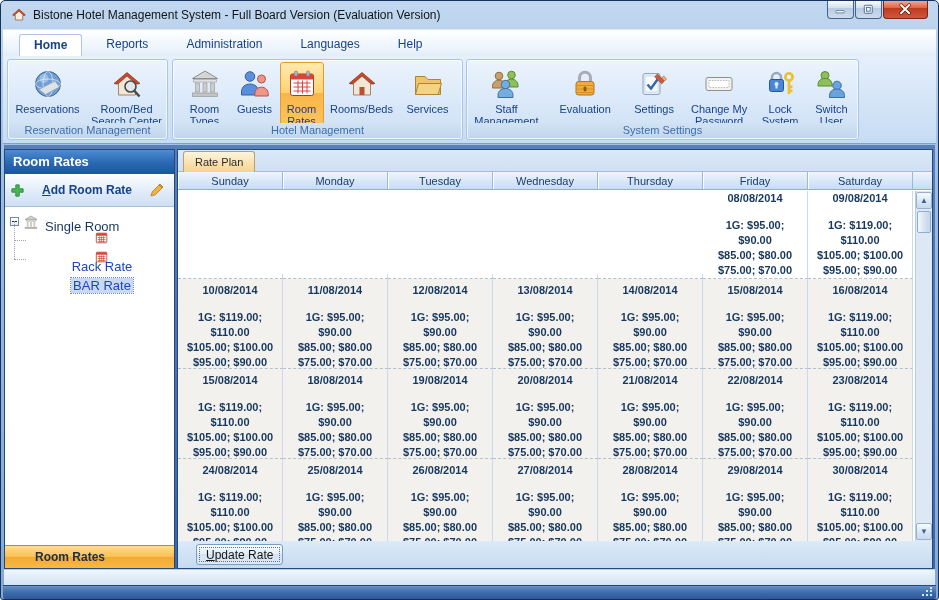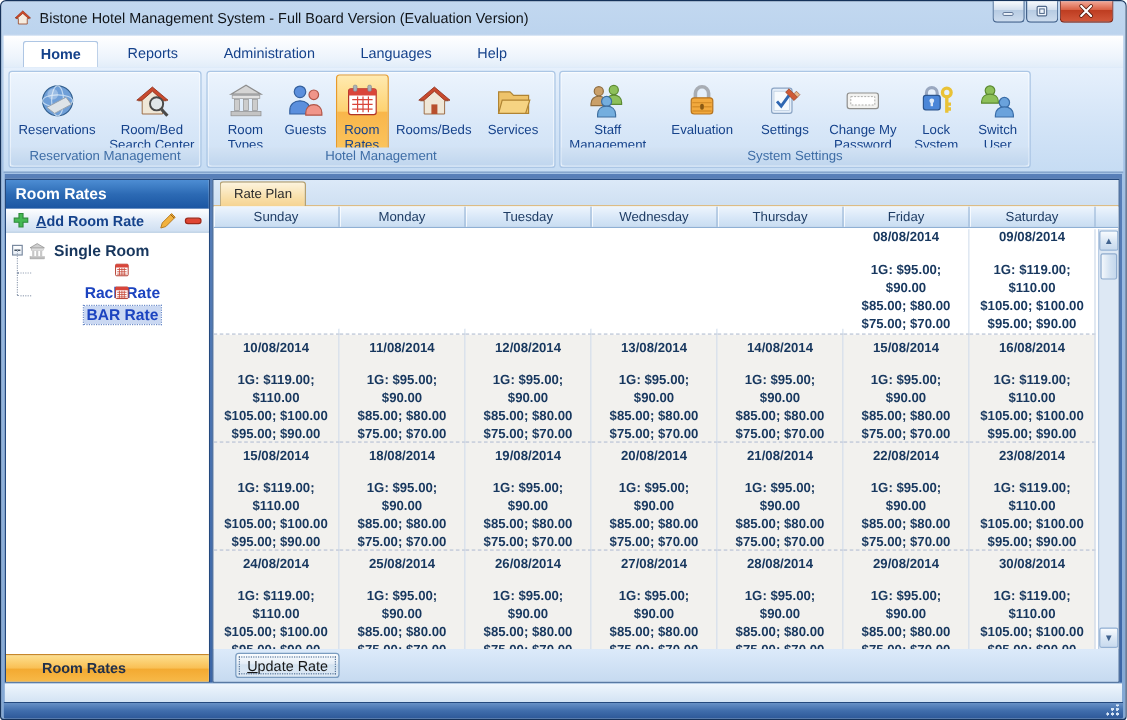--- a/index.html
+++ b/index.html
@@ -52,30 +52,30 @@
   .group:nth-child(3) .rbtn:nth-child(6){ width:50px; }
 
   
   .workspace { position:absolute; top:144px; left:3px; right:3px; height:424px; background:linear-gradient(#587fb8,#3c66a6); }
 
   
   .sidebar { position:absolute; left:3px; top:148px; width:171px; height:420px; border:1px solid #24497e;
              background:#fff; display:flex; flex-direction:column; }
   .sb-header { height:24px; background:linear-gradient(#4d8dd3,#2c6ab4 50%,#1a55a2); color:#fff; font-weight:bold;
                font-size:13px; line-height:24px; padding-left:8px; }
-  .sb-addrow { height:20px; background:linear-gradient(#fdfeff,#dfeaf7 60%,#cfdff2); border-bottom:1px solid #a5c0dd;
-               display:flex; align-items:center; padding:0 5px; gap:5px; }
+  .sb-addrow { height:33px; background:linear-gradient(#fdfeff,#dfeaf7 60%,#cfdff2); border-bottom:1px solid #a5c0dd;
+               display:flex; align-items:center; padding:0 5px; gap:17px; }
   .sb-add-label { color:#15428b; font-weight:bold; font-size:12px; flex:1; white-space:nowrap; cursor:default; }
   .sb-tree { flex:1; background:#fff; padding-top:5px; overflow:hidden; }
   .tree-row { height:19px; display:flex; align-items:center; gap:4px; padding-left:5px; position:relative; }
   .tree-row.child { padding-left:25px;flex-direction:column; }
   .tree-row.child::before { content:""; position:absolute; left:9px; top:-10px; bottom:9px; border-left:1px dotted #98a4b6; }
   .tree-row.child::after  { content:""; position:absolute; left:9px; width:12px; top:9px; border-top:1px dotted #98a4b6; }
   .tree-row.child.last::before { bottom:auto; height:19px; }
-  .tree-label { font-size:13px; font-weight:bold; color:#17365d; white-space:nowrap; padding:0 2px; cursor:default; }
+  .tree-label { font-size:13px; font-weight:normal; color:#17365d; white-space:nowrap; padding:0 2px; cursor:default;margin-top:10px; }
   .tree-row.child .tree-label { color:#1c44c0; }
   .tree-label.selected { background:#cad8f2; outline:1px dotted #6a8ac8; }
   .expander { width:9px; height:9px; border:1px solid #7a8aa0; background:linear-gradient(#ffffff,#e6edf6); position:relative; flex:0 0 9px; }
   .expander::after { content:""; position:absolute; left:1px; right:1px; top:3px; height:1px; background:#1c2c3c; }
   .sb-bottom { height:23px; background:linear-gradient(#fddf8e,#f9bf53 50%,#f3a930 51%,#f7b948); border-top:1px solid #c7872a;
                color:#20304a; font-weight:bold; font-size:12px; line-height:22px; padding-left:30px; cursor:default; }
 
   
   .main { position:absolute; left:176px; top:148px; width:756px; height:420px; border:1px solid #24497e; background:#cfe0f2; }
   .tabstrip { position:absolute; top:0; left:0; right:0; height:22px; background:linear-gradient(#dce9f8,#cfe0f2); border-bottom:1px solid #dfb36a; }

